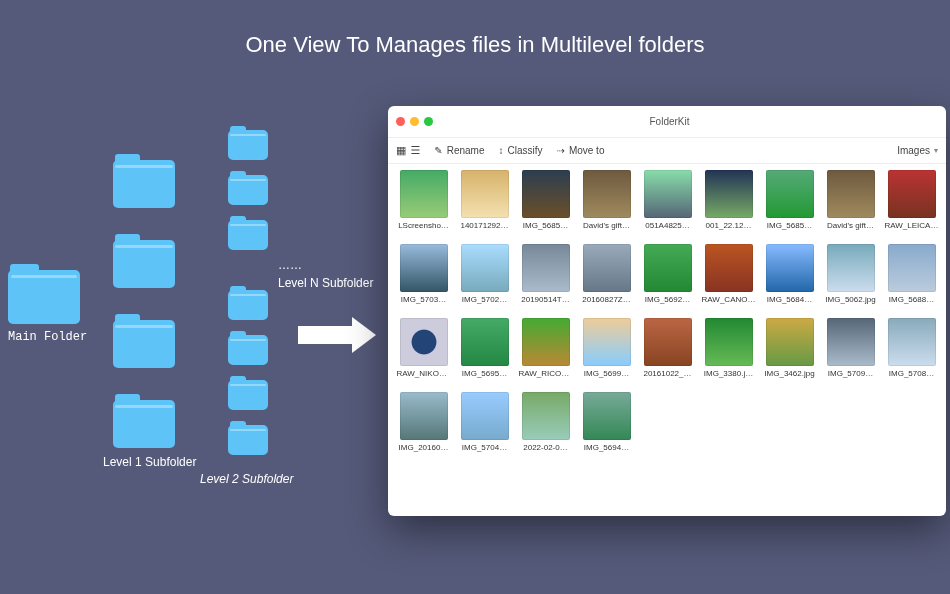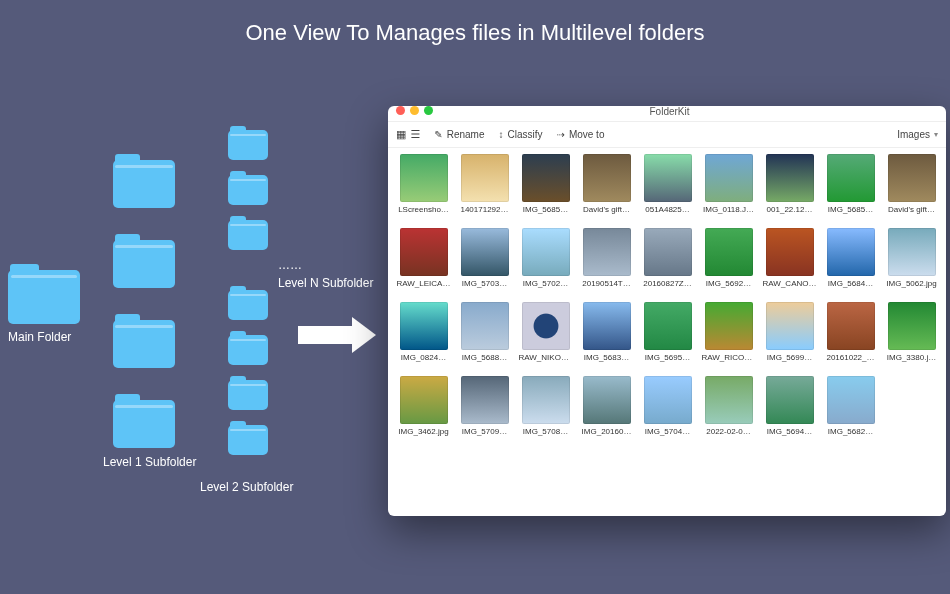--- a/index.html
+++ b/index.html
@@ -9,21 +9,21 @@
     background: #555a7a;
     font-family: -apple-system, "Helvetica Neue", Arial, sans-serif;
     color: #fff;
     overflow: hidden;
     position: relative;
   }
   .headline {
     text-align: center;
     font-size: 22px;
     font-weight: 300;
-    padding-top: 20px;
+    padding-top: 32px;
   }
 
   
   .diagram { position: absolute; left: 8px; top: 100px; width: 370px; height: 430px; }
   .folder {
     position: absolute;
     background: #5ec4f7;
     border-radius: 5px;
   }
   .folder::before {
@@ -39,21 +39,21 @@
     position:absolute;
     top:5px; left:4%; right:4%;
     height:3px;
     background: rgba(255,255,255,.35);
     border-radius:2px;
   }
   .lbl { position: absolute; font-size: 12px; font-weight: 300; white-space: nowrap; }
 
   
   #f-main { left: 0;  top: 170px; width: 72px; height: 54px; }
-  #l-main { left: 0;  top: 230px; }
+  #l-main { left: 0;  top: 230px; font-family: Liberation Mono, monospace; }
 
   
   #f1a { left: 105px; top: 60px;  width: 62px; height: 48px; }
   #f1b { left: 105px; top: 140px; width: 62px; height: 48px; }
   #f1c { left: 105px; top: 220px; width: 62px; height: 48px; }
   #f1d { left: 105px; top: 300px; width: 62px; height: 48px; }
   #l1  { left: 95px;  top: 355px; }
 
   
   .sm { width: 40px; height: 30px; }
@@ -61,42 +61,42 @@
   .sm::after  { top:4px; height:2px; }
   #f2a { left: 220px; top: 30px; }
   #f2b { left: 220px; top: 75px; }
   #f2c { left: 220px; top: 120px; }
   #f2d { left: 220px; top: 190px; }
   #f2e { left: 220px; top: 235px; }
   #f2f { left: 220px; top: 280px; }
   #f2g { left: 220px; top: 325px; }
   #l-dots { left: 270px; top: 158px; font-size: 12px; }
   #l-n    { left: 270px; top: 176px; font-size: 12px; }
-  #l2     { left: 192px; top: 380px; }
+  #l2     { left: 192px; top: 372px; font-style: italic; }
 
   
   .arrow { position:absolute; left: 290px; top: 217px; display:flex; align-items:center; }
   .arrow .shaft { width: 54px; height: 18px; background:#fff; }
   .arrow .head  { width:0; height:0; border-left:24px solid #fff; border-top:18px solid transparent; border-bottom:18px solid transparent; }
 
   
   .app {
     position: absolute;
     left: 388px; top: 106px;
     width: 558px; height: 410px;
     background: #fff;
     border-radius: 6px;
     box-shadow: 0 15px 40px rgba(0,0,0,.45);
     color: #333;
     display:flex; flex-direction:column;
     overflow:hidden;
   }
   .titlebar {
-    height: 16px;
-    display:flex; 
+    height: 32px;
+    display:flex; align-items:center;
     font-size:10px; color:#555;
     border-bottom: 1px solid #eee;
   }
   .traffic { display:flex; gap:5px; padding-left:8px; }
   .traffic span { width:9px; height:9px; border-radius:50%; display:inline-block; }
   .traffic .r{background:#ff5f57}.traffic .y{background:#febc2e}.traffic .g{background:#28c840}
   .title { flex:1; text-align:center; }
 
   .toolbar {
     height: 26px;
@@ -223,24 +223,20 @@
       </div>
       <div class="thumb">
         <div class="img" style="background: linear-gradient(rgb(109, 90, 63), rgb(160, 138, 94));"></div>
         <div class="cap">David's gift…</div>
       </div>
       <div class="thumb">
         <div class="img" style="background: linear-gradient(rgb(136, 221, 170), rgb(85, 102, 119));"></div>
         <div class="cap">051A4825…</div>
       </div>
       <div class="thumb">
-        <div class="img" style="background: linear-gradient(rgb(111, 167, 214), rgb(127, 174, 124));"></div>
-        <div class="cap">IMG_0118.J…</div>
-      </div>
-      <div class="thumb">
         <div class="img" style="background: linear-gradient(rgb(34, 51, 85), rgb(119, 170, 102));"></div>
         <div class="cap">001_22.12…</div>
       </div>
       <div class="thumb">
         <div class="img" style="background: linear-gradient(rgb(85, 170, 119), rgb(34, 153, 51));"></div>
         <div class="cap">IMG_5685…</div>
       </div>
       <div class="thumb">
         <div class="img" style="background: linear-gradient(rgb(109, 90, 63), rgb(160, 138, 94));"></div>
         <div class="cap">David's gift…</div>
@@ -275,36 +271,28 @@
       </div>
       <div class="thumb">
         <div class="img" style="background: linear-gradient(rgb(136, 187, 255), rgb(34, 102, 170));"></div>
         <div class="cap">IMG_5684…</div>
       </div>
       <div class="thumb">
         <div class="img" style="background: linear-gradient(rgb(119, 170, 187), rgb(204, 221, 238));"></div>
         <div class="cap">IMG_5062.jpg</div>
       </div>
       <div class="thumb">
-        <div class="img" style="background: linear-gradient(rgb(102, 221, 204), rgb(0, 85, 136));"></div>
-        <div class="cap">IMG_0824…</div>
-      </div>
-      <div class="thumb">
         <div class="img" style="background: linear-gradient(rgb(136, 170, 204), rgb(187, 204, 221));"></div>
         <div class="cap">IMG_5688…</div>
       </div>
       <div class="thumb">
         <div class="img" style="background: radial-gradient(circle, rgb(34, 68, 119) 0px, rgb(34, 68, 119) 35%, rgb(204, 204, 221) 38%);"></div>
         <div class="cap">RAW_NIKON…</div>
       </div>
       <div class="thumb">
-        <div class="img" style="background: linear-gradient(rgb(136, 187, 238), rgb(51, 85, 136));"></div>
-        <div class="cap">IMG_5683…</div>
-      </div>
-      <div class="thumb">
         <div class="img" style="background: linear-gradient(rgb(68, 170, 102), rgb(34, 136, 68));"></div>
         <div class="cap">IMG_5695…</div>
       </div>
       <div class="thumb">
         <div class="img" style="background: linear-gradient(rgb(68, 170, 51), rgb(187, 136, 51));"></div>
         <div class="cap">RAW_RICOH…</div>
       </div>
       <div class="thumb">
         <div class="img" style="background: linear-gradient(rgb(238, 204, 153), rgb(136, 204, 255));"></div>
         <div class="cap">IMG_5699…</div>
@@ -338,18 +326,14 @@
         <div class="cap">IMG_5704…</div>
       </div>
       <div class="thumb">
         <div class="img" style="background: linear-gradient(rgb(119, 170, 102), rgb(153, 204, 187));"></div>
         <div class="cap">2022-02-0…</div>
       </div>
       <div class="thumb">
         <div class="img" style="background: linear-gradient(rgb(119, 170, 153), rgb(51, 136, 85));"></div>
         <div class="cap">IMG_5694…</div>
       </div>
-      <div class="thumb">
-        <div class="img" style="background: linear-gradient(rgb(136, 204, 238), rgb(136, 170, 204));"></div>
-        <div class="cap">IMG_5682…</div>
-      </div>
     </div>
 </div>
 
 </body></html>

